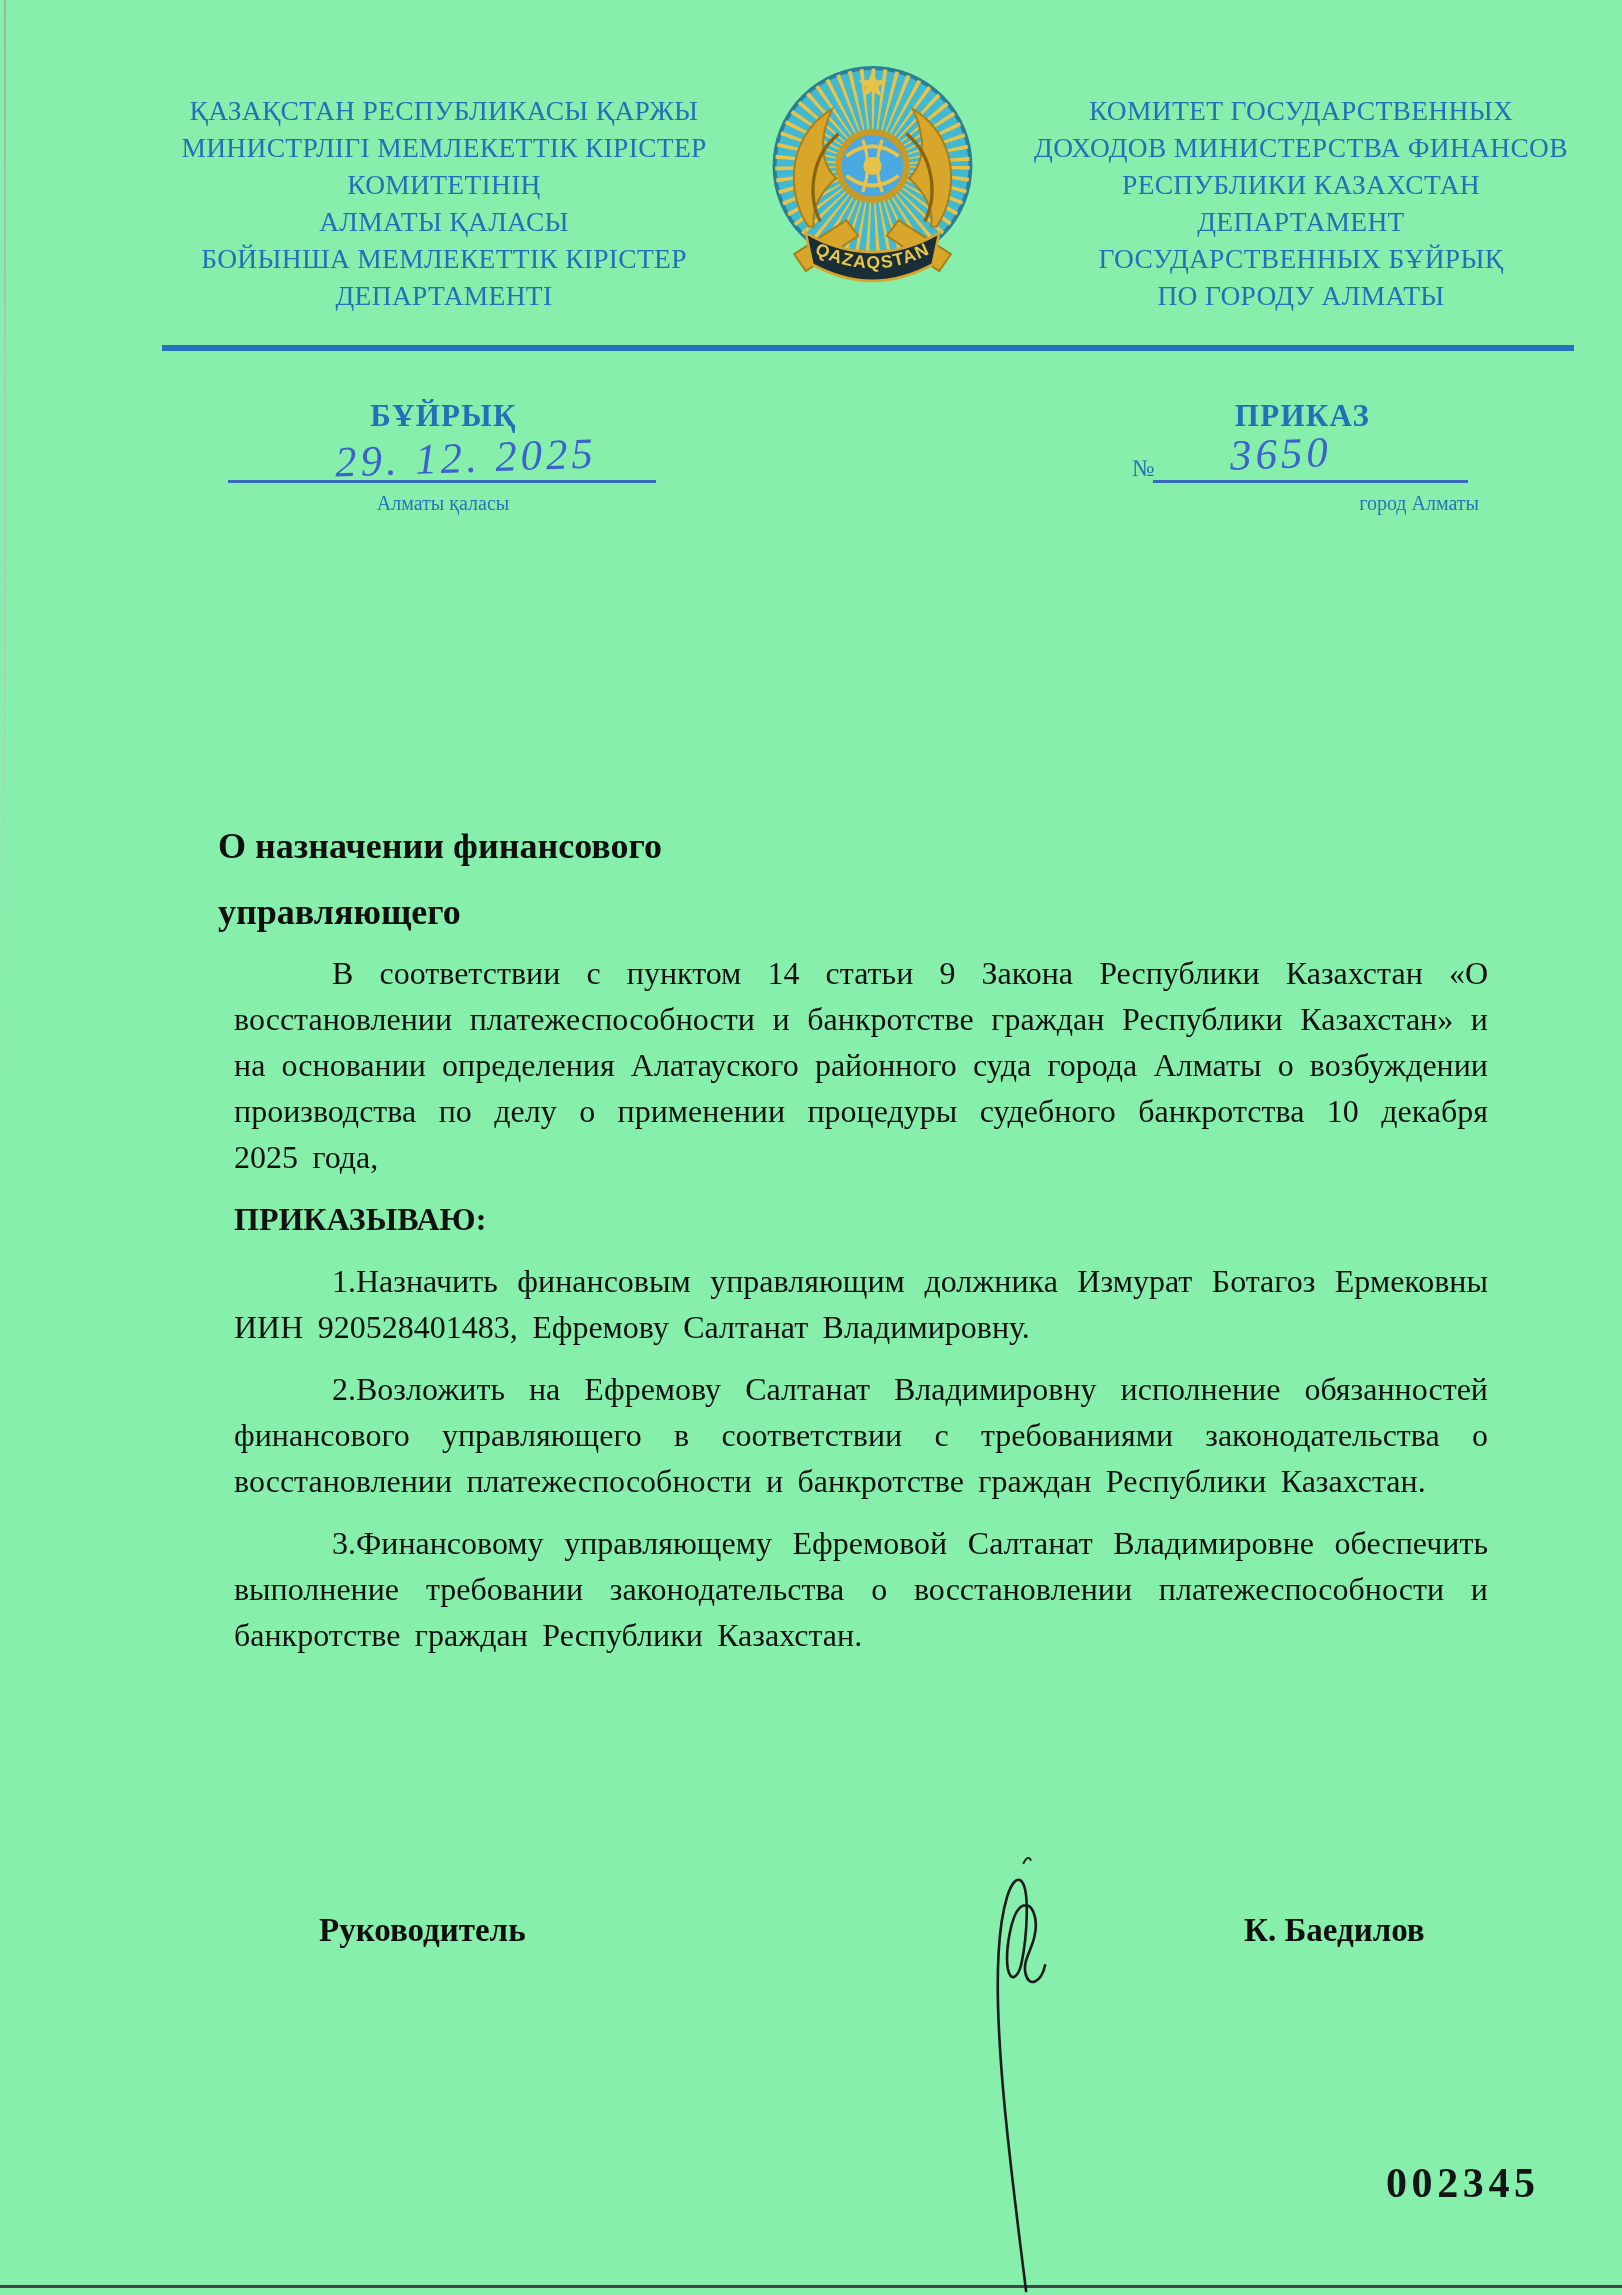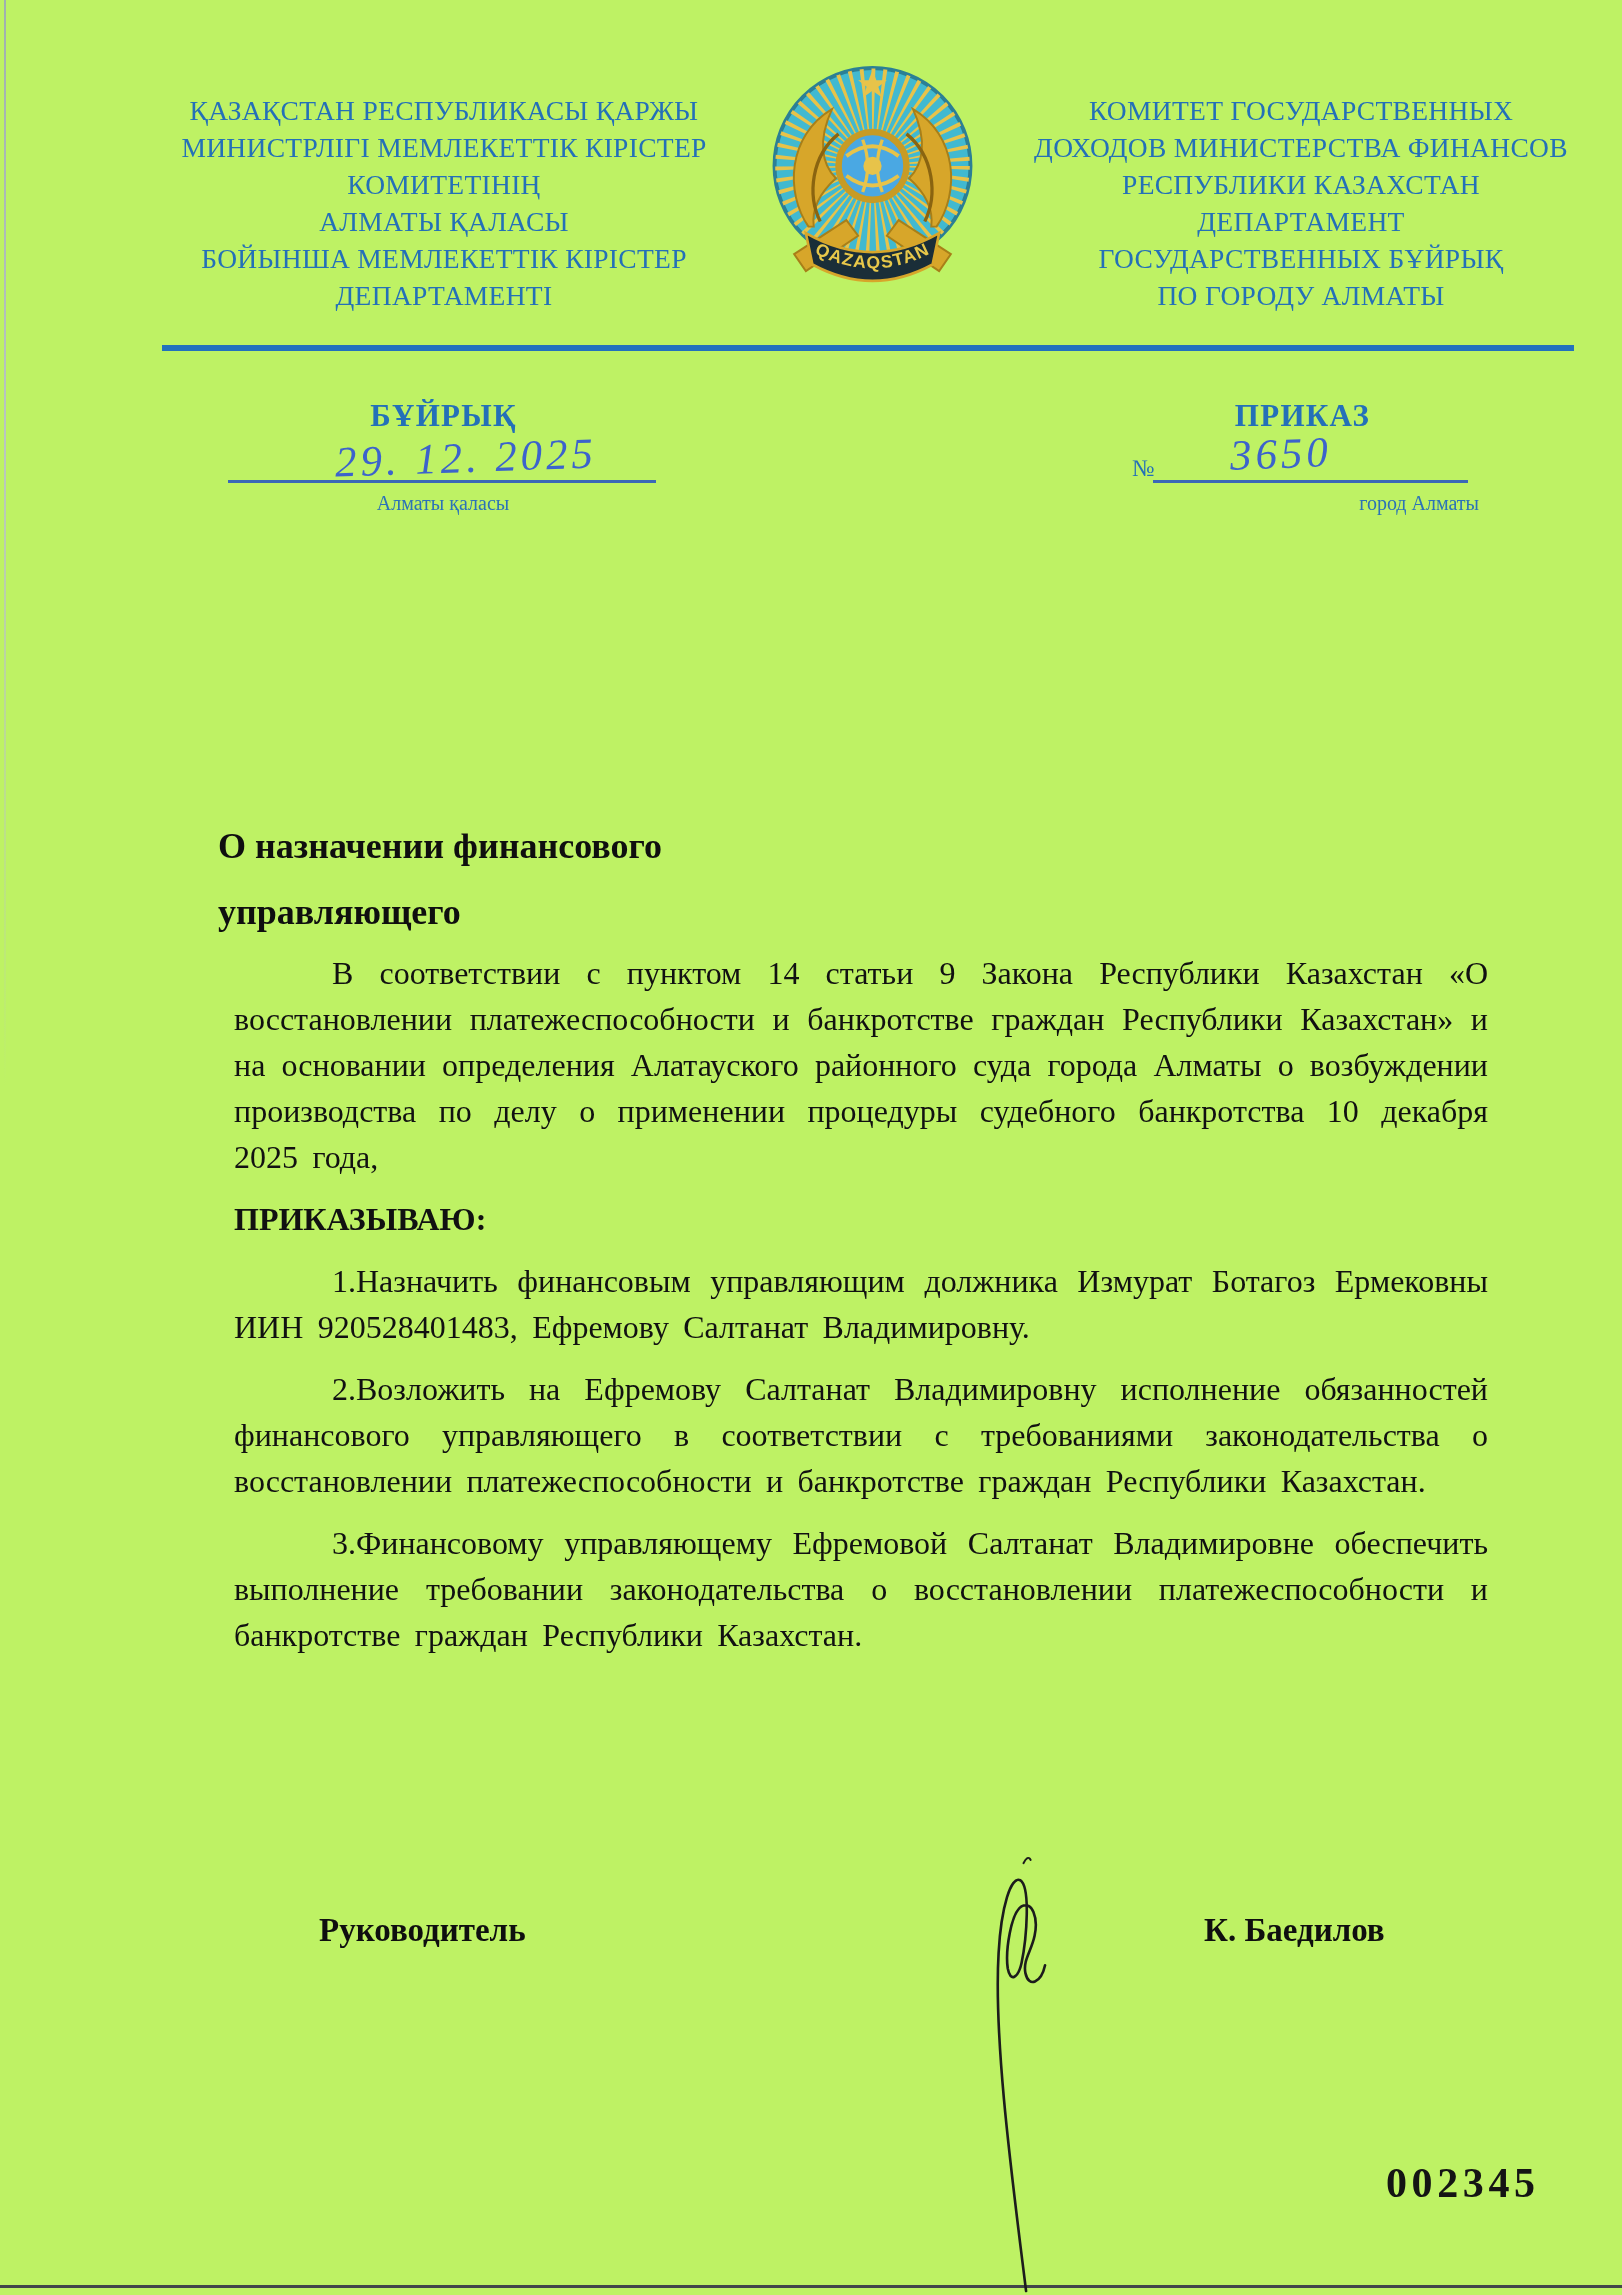--- a/index.html
+++ b/index.html
@@ -1,19 +1,19 @@
 <!DOCTYPE html>
 <html style="font-size:10.5px"><head>
 <meta charset="utf-8">
 <style>
   html,body{margin:0;padding:0;background:#e8e8e8;}
   .page{
     position:relative;
     width:1623px;height:2295px;
-    background:#bef264;
+    background:#86efac;
     overflow:hidden;
     font-family:"Liberation Serif","DejaVu Serif",serif;
   }
   
   .scan-edge-left{position:absolute;left:3.9px;top:0;width:2px;height:1086px;
     background:linear-gradient(#9fb0b0,#b9c4c4 40%,rgba(185,196,196,0));}
   .scan-edge-bottom{position:absolute;left:0;top:2285px;width:100%;height:3.3px;background:#41464a;}
 
   
   .org{position:absolute;top:92px;width:576px;
@@ -53,21 +53,21 @@
   .doc-body{position:absolute;left:218px;top:934px;width:1286px;
     color:#111;font-size:32px;line-height:46px;text-align:justify;
     word-spacing:.2em;}
   .doc-body p{margin:16px;}
   .doc-body p.indent{text-indent:98px;}
   .doc-body p.resolution{font-weight:bold;text-indent:0;}
 
   
   .sig-label{position:absolute;left:319px;top:1912px;color:#0f0f0f;
     font-weight:bold;font-size:33px;}
-  .sig-name{position:absolute;left:1204px;top:1912px;color:#0f0f0f;
+  .sig-name{position:absolute;left:1244px;top:1912px;color:#0f0f0f;
     font-weight:bold;font-size:33px;}
   .sig-ink{position:absolute;left:0;top:0;width:1623px;height:2295px;pointer-events:none;}
 
   
   .serial{position:absolute;left:1386px;top:2159px;color:#141414;
     font-weight:bold;font-size:42px;letter-spacing:4.6px;}
 </style>
 </head>
 <body>
 

